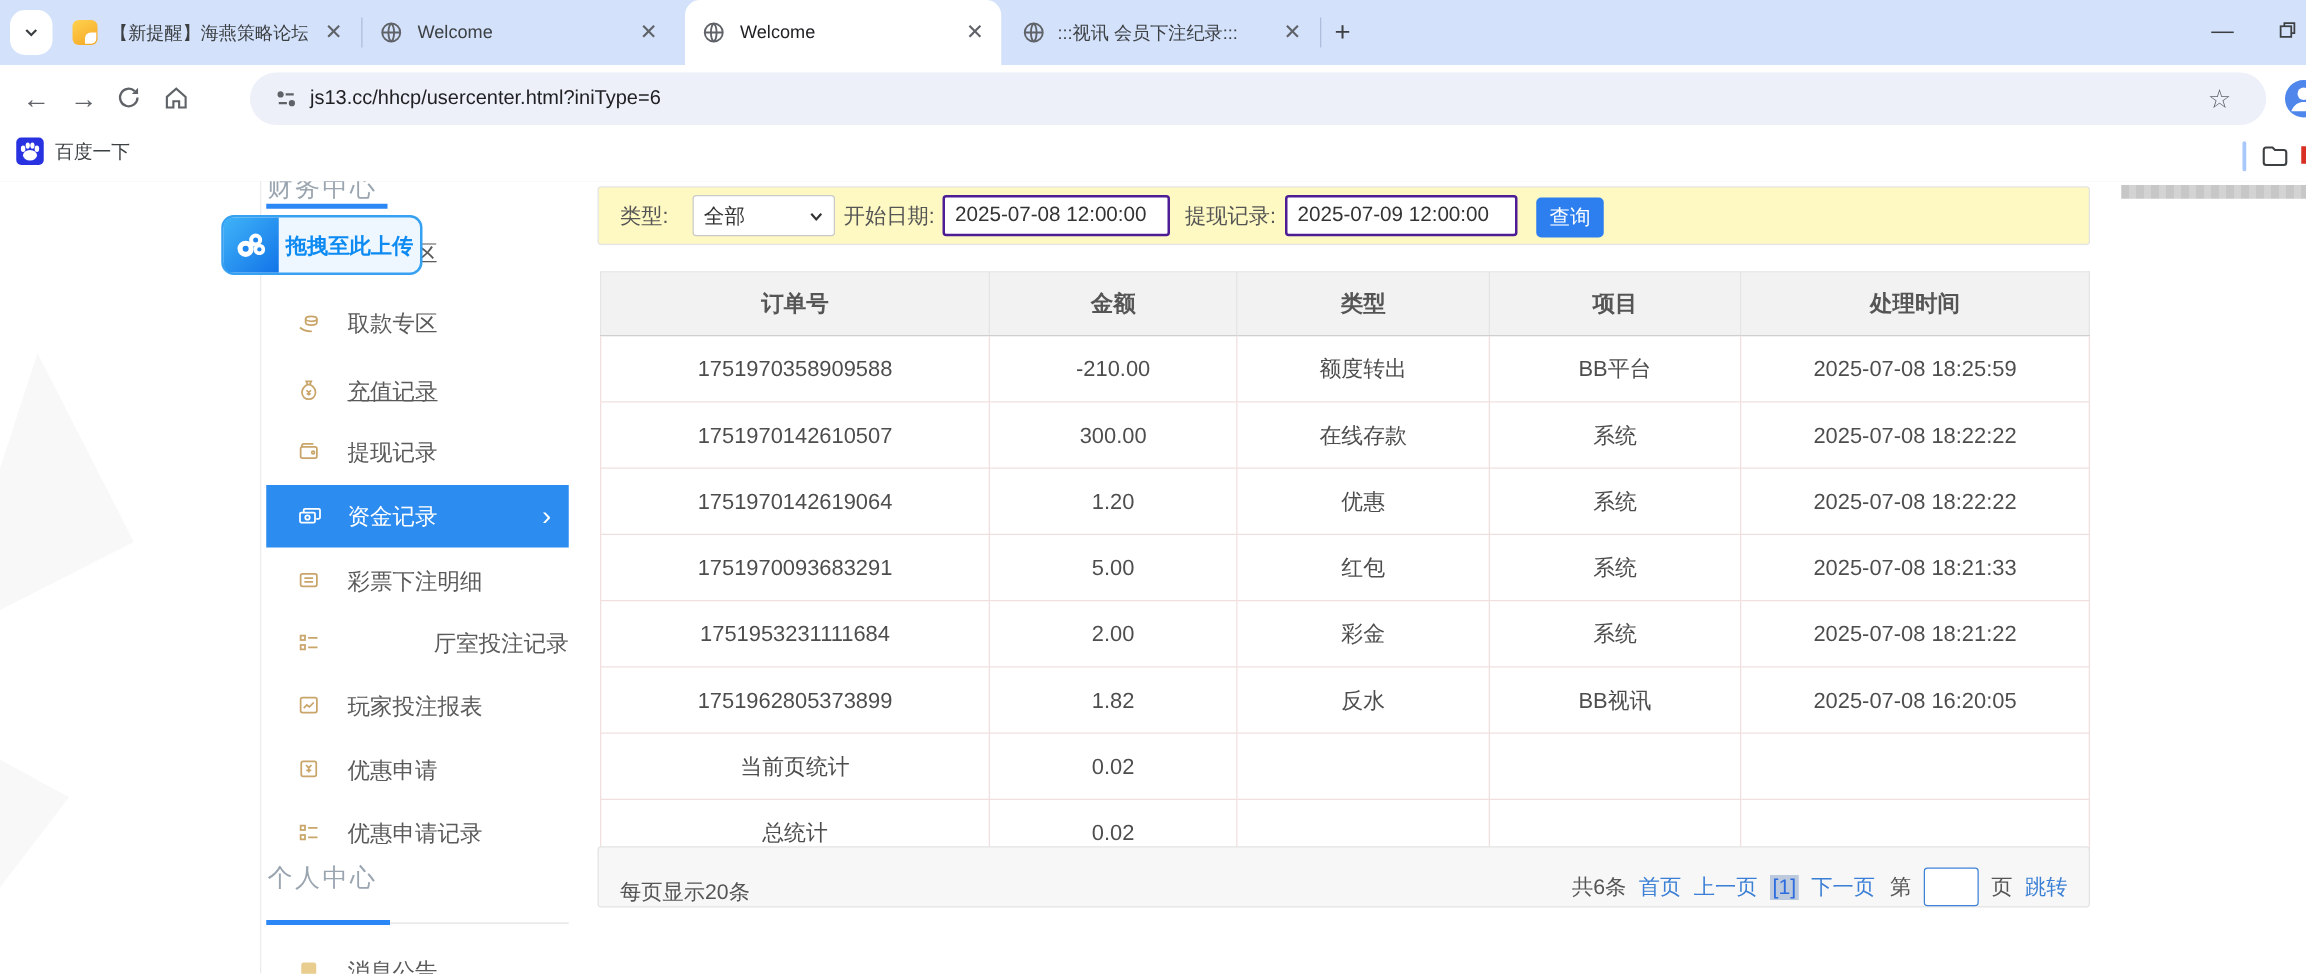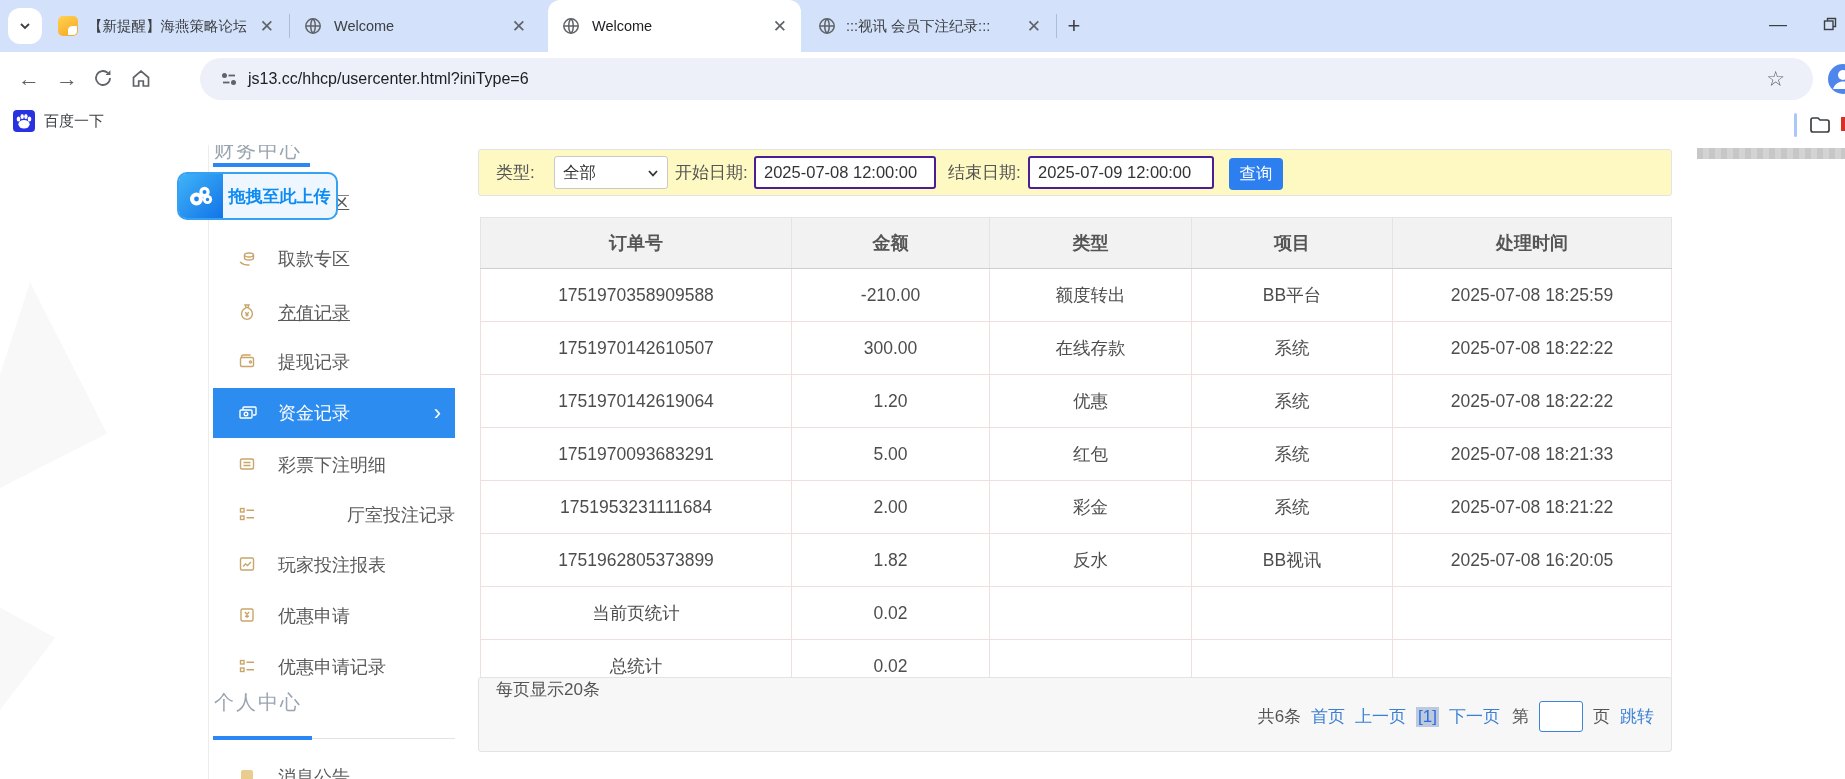--- a/index.html
+++ b/index.html
@@ -46,22 +46,22 @@
   #typesel{left:75px;top:6px;width:114px;height:33px;background:#fff;border:1px solid #c9c9c9;border-radius:3px;
     font-size:16.5px;color:#333;display:flex;align-items:center;padding:0 8px;box-sizing:border-box;}
   #searchbtn{left:750px;top:8px;width:54px;height:32px;background:#2d7ff0;color:#fff;border:none;border-radius:4px;
     font-size:16.5px;font-family:inherit;}
   
   #dtable{border-collapse:collapse;table-layout:fixed;width:1191px;background:#fff;border:1px solid #e2e2e2;}
   #dtable th{height:48px;background:#f2f2f2;border:1px solid #e4e4e4;border-bottom:1px solid #cfcfcf;
     font-size:18px;color:#555;font-weight:bold;}
   #dtable td{height:50px;border:1px solid #f1dfdf;text-align:center;font-size:17.5px;color:#4d4d4d;}
   
-  #footbox{left:478px;top:532px;width:1194px;height:75px;background:#f7f7f7;border:1px solid #e3e3e3;
-    border-radius:3px;box-sizing:border-box;display:flex;align-items:flex-start;flex-direction:column;}
+  #footbox{left:478px;top:532px;width:1194px;height:49px;background:#f7f7f7;border:1px solid #e3e3e3;
+    border-radius:3px;box-sizing:border-box;display:flex;align-items:flex-end;}
   #pagesize{font-size:17px;color:#555;margin-left:17px;}
   #pager{margin-left:auto;margin-right:17px;display:flex;align-items:center;gap:10px;font-size:17px;color:#555;}
   #pager .plink{color:#3a7fd5;cursor:pointer;}
   #pg-current{color:#2d6cdf;background:#bdc9dd;padding:0 2px;}
   #jumpinput{width:38px;height:27px;border:1px solid #3f82d6;border-radius:3px;background:#fff;font-family:inherit;}
   .strip{background:repeating-linear-gradient(90deg,#c7c7c7 0 6px,#d3d3d3 6px 12px);}
 </style>
 </head>
 <body>
 
@@ -348,21 +348,21 @@
   <div id="filterbox" class="abs">
     <span class="abs flabel" style="left:17px;">类型:</span>
     <div id="typesel" class="abs">
       <span>全部</span>
       <svg style="margin-left:auto;" width="12" height="12" viewBox="0 0 12 12">
           <polyline points="2,4 6,8.5 10,4" fill="none" stroke="#333" stroke-width="1.8"></polyline>
         </svg>
     </div>
     <span class="abs flabel" style="left:196px;">开始日期:</span>
     <input class="finput" style="left: 275px; width: 182px;" value="2025-07-08 12:00:00">
-    <span class="abs flabel" style="left:469px;">结束日期:</span>
+    <span class="abs flabel" style="left:469px;">提现记录:</span>
     <input class="finput" style="left: 549px; width: 186px;" value="2025-07-09 12:00:00">
     <button id="searchbtn" class="abs">查询</button>
   </div>
 
   <table id="dtable" class="abs" style="left:480px;top:72px;">
     <colgroup>
         <col style="width:311px">
         <col style="width:198px">
         <col style="width:202px">
         <col style="width:201px">

